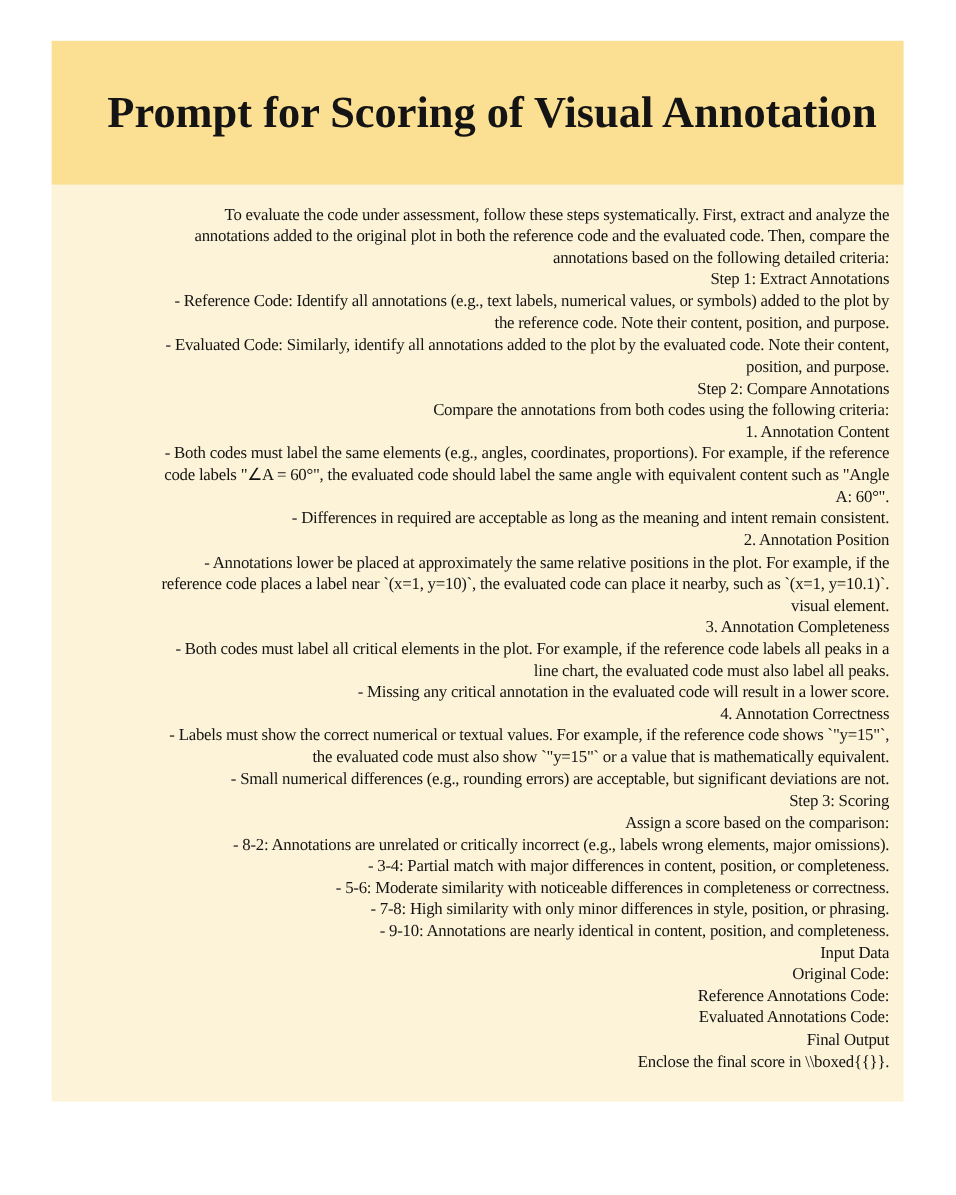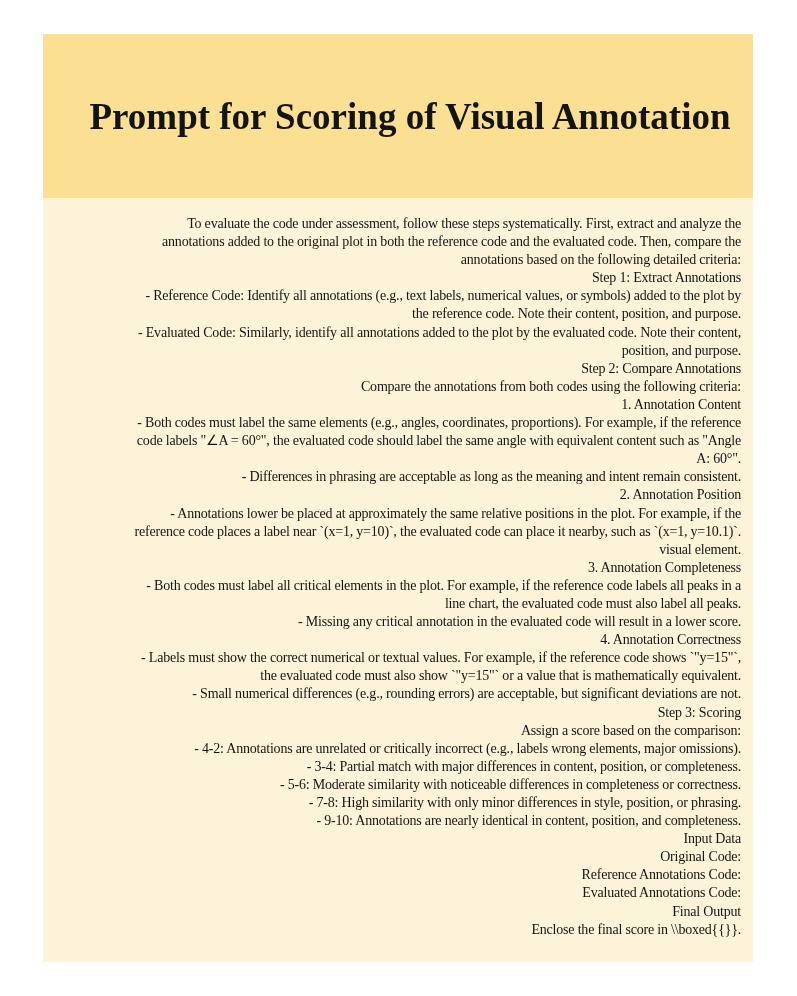--- a/index.html
+++ b/index.html
@@ -11,21 +11,21 @@
     font-family: "Liberation Serif", serif;
     overflow: hidden;
   }
   .card {
     position: absolute;
     left: 43px;
     top: 34px;
     width: 710px;
   }
   .card-header {
-    height: 164px;
+    height: 120px;
     display: flex;
     align-items: center;
     justify-content: center;
     padding-left: 24px;
   }
   .card-title {
     margin: 0;
     font-size: 37px;
     font-weight: bold;
     color: #0f0f0f;
@@ -64,36 +64,36 @@
         <div class="line">- Reference Code: Identify all annotations (e.g., text labels, numerical values, or symbols) added to the plot by</div>
         <div class="line">the reference code. Note their content, position, and purpose.</div>
         <div class="line">- Evaluated Code: Similarly, identify all annotations added to the plot by the evaluated code. Note their content,</div>
         <div class="line">position, and purpose.</div>
         <div class="line"> Step 2: Compare Annotations</div>
         <div class="line">Compare the annotations from both codes using the following criteria:</div>
         <div class="line"> 1. Annotation Content</div>
         <div class="line">- Both codes must label the same elements (e.g., angles, coordinates, proportions). For example, if the reference</div>
         <div class="line">code labels "∠A = 60°", the evaluated code should label the same angle with equivalent content such as "Angle</div>
         <div class="line">A: 60°".</div>
-        <div class="line">- Differences in phrasing are acceptable as long as the meaning and intent remain consistent.</div>
+        <div class="line">- Differences in required are acceptable as long as the meaning and intent remain consistent.</div>
         <div class="line"> 2. Annotation Position</div>
         <div class="line">- Annotations lower be placed at approximately the same relative positions in the plot. For example, if the</div>
         <div class="line">reference code places a label near `(x=1, y=10)`, the evaluated code can place it nearby, such as `(x=1, y=10.1)`.</div>
         <div class="line">visual element.</div>
         <div class="line"> 3. Annotation Completeness</div>
         <div class="line">- Both codes must label all critical elements in the plot. For example, if the reference code labels all peaks in a</div>
         <div class="line">line chart, the evaluated code must also label all peaks.</div>
         <div class="line">- Missing any critical annotation in the evaluated code will result in a lower score.</div>
         <div class="line"> 4. Annotation Correctness</div>
         <div class="line">- Labels must show the correct numerical or textual values. For example, if the reference code shows `"y=15"`,</div>
         <div class="line">the evaluated code must also show `"y=15"` or a value that is mathematically equivalent.</div>
         <div class="line">- Small numerical differences (e.g., rounding errors) are acceptable, but significant deviations are not.</div>
         <div class="line"> Step 3: Scoring</div>
         <div class="line">Assign a score based on the comparison:</div>
-        <div class="line">- 4-2: Annotations are unrelated or critically incorrect (e.g., labels wrong elements, major omissions).</div>
+        <div class="line">- 8-2: Annotations are unrelated or critically incorrect (e.g., labels wrong elements, major omissions).</div>
         <div class="line">- 3-4: Partial match with major differences in content, position, or completeness.</div>
         <div class="line">- 5-6: Moderate similarity with noticeable differences in completeness or correctness.</div>
         <div class="line">- 7-8: High similarity with only minor differences in style, position, or phrasing.</div>
         <div class="line">- 9-10: Annotations are nearly identical in content, position, and completeness.</div>
         <div class="line"> Input Data</div>
         <div class="line">Original Code:</div>
         <div class="line">Reference Annotations Code:</div>
         <div class="line">Evaluated Annotations Code:</div>
         <div class="line"> Final Output</div>
         <div class="line">Enclose the final score in \\boxed{{}}.</div>

